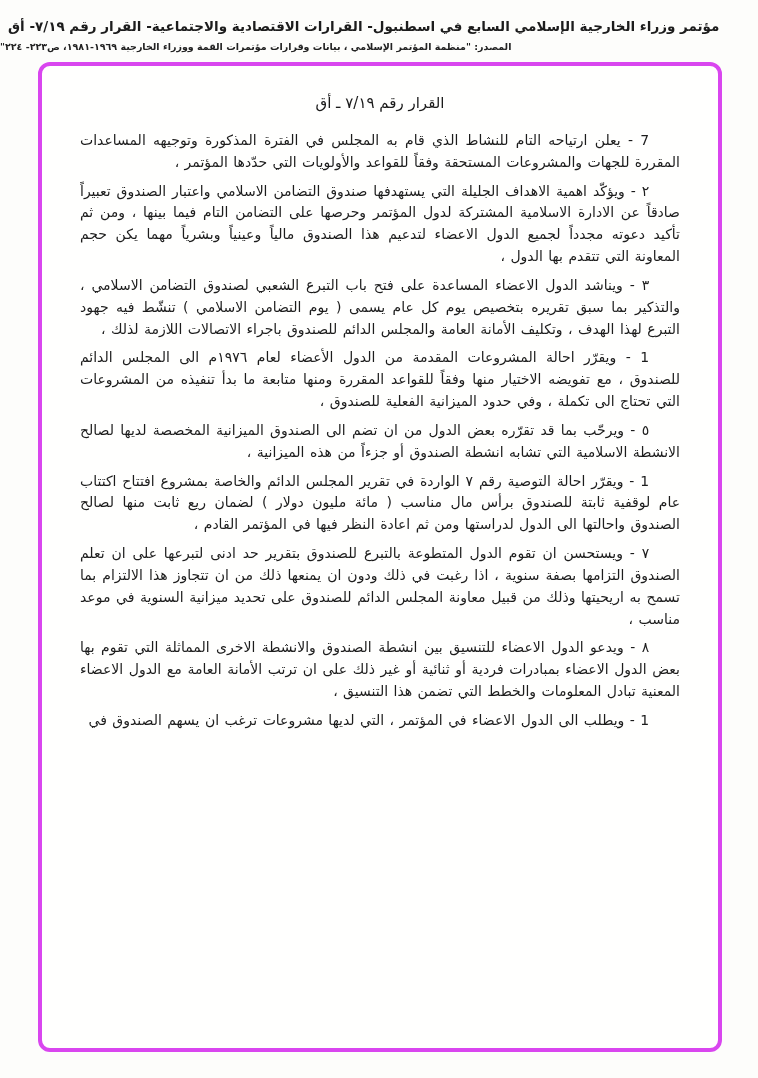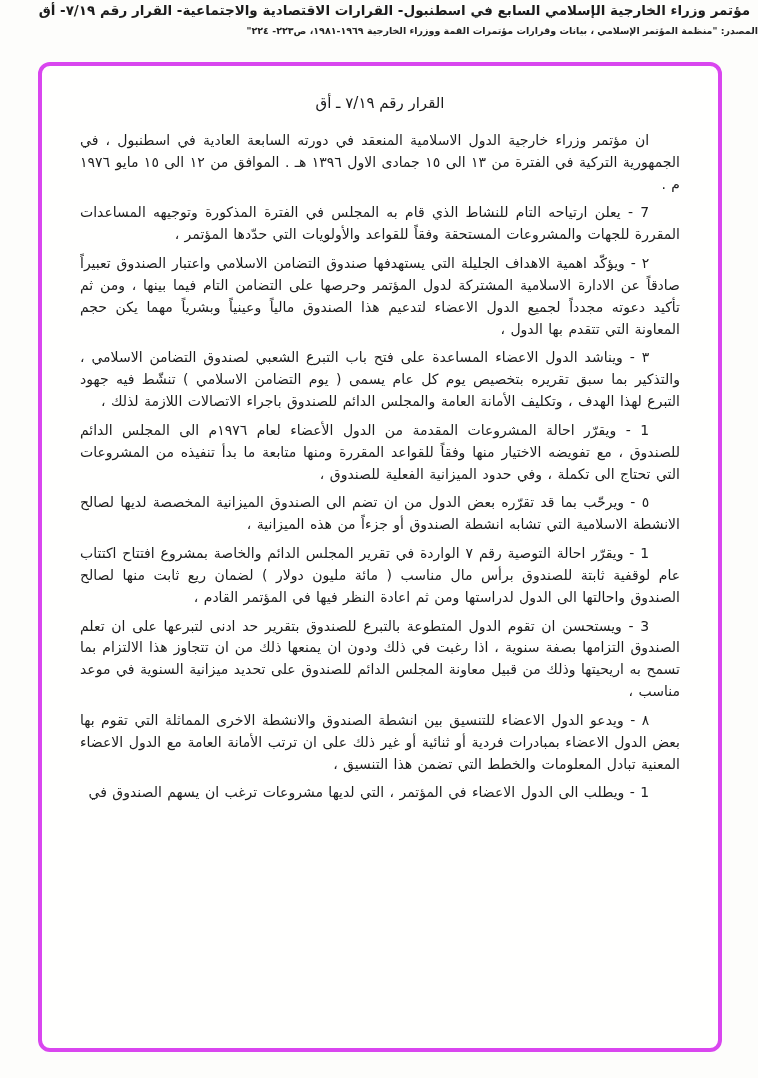--- a/index.html
+++ b/index.html
@@ -5,22 +5,22 @@
   * { margin: 0; padding: 0; box-sizing: border-box; }
   html, body { width: 758px; height: 1078px; }
   body {
     background: #fdfdfb;
     font-family: "DejaVu Sans", sans-serif;
     color: #1c1c1c;
     position: relative;
     overflow: hidden;
   }
   .header {
-    text-align: right;
-    padding-top: 2px;
+    text-align: left;
+    padding-top: 18px;
     direction: rtl;
   }
   .header-line1 {
     font-size: 13.5px;
     font-weight: bold;
     letter-spacing: 0.2px;
     padding: 0 8px;
   }
   .header-line2 {
     font-size: 9.5px;
@@ -70,24 +70,23 @@
 <body>
 
 <div class="header">
   <div class="header-line1">مؤتمر وزراء الخارجية الإسلامي السابع في اسطنبول- القرارات الاقتصادية والاجتماعية- القرار رقم ٧/١٩- أق</div>
   <div class="header-line2">المصدر: "منظمة المؤتمر الإسلامي ، بيانات وقرارات مؤتمرات القمة ووزراء الخارجية ١٩٦٩-١٩٨١، ص٢٢٣- ٢٢٤"</div>
 </div>
 
 <div class="doc-frame">
   <div class="doc-title">القرار رقم ٧/١٩ ـ أق</div>
   <div class="doc-body">
-    <p>ان مؤتمر وزراء خارجية الدول الاسلامية المنعقد في دورته السابعة العادية في اسطنبول ، في الجمهورية التركية في الفترة من ١٣ الى ١٥ جمادى الاول ١٣٩٦ هـ . الموافق من ١٢ الى ١٥ مايو ١٩٧٦ م .</p>
     <p>7 - يعلن ارتياحه التام للنشاط الذي قام به المجلس في الفترة المذكورة وتوجيهه المساعدات المقررة للجهات والمشروعات المستحقة وفقاً للقواعد والأولويات التي حدّدها المؤتمر ،</p>
     <p>٢ - ويؤكّد اهمية الاهداف الجليلة التي يستهدفها صندوق التضامن الاسلامي واعتبار الصندوق تعبيراً صادقاً عن الادارة الاسلامية المشتركة لدول المؤتمر وحرصها على التضامن التام فيما بينها ، ومن ثم تأكيد دعوته مجدداً لجميع الدول الاعضاء لتدعيم هذا الصندوق مالياً وعينياً وبشرياً مهما يكن حجم المعاونة التي تتقدم بها الدول ،</p>
     <p>٣ - ويناشد الدول الاعضاء المساعدة على فتح باب التبرع الشعبي لصندوق التضامن الاسلامي ، والتذكير بما سبق تقريره بتخصيص يوم كل عام يسمى ( يوم التضامن الاسلامي ) تنشّط فيه جهود التبرع لهذا الهدف ، وتكليف الأمانة العامة والمجلس الدائم للصندوق باجراء الاتصالات اللازمة لذلك ،</p>
     <p>1 - ويقرّر احالة المشروعات المقدمة من الدول الأعضاء لعام ١٩٧٦م الى المجلس الدائم للصندوق ، مع تفويضه الاختيار منها وفقاً للقواعد المقررة ومنها متابعة ما بدأ تنفيذه من المشروعات التي تحتاج الى تكملة ، وفي حدود الميزانية الفعلية للصندوق ،</p>
     <p>٥ - ويرحّب بما قد تقرّره بعض الدول من ان تضم الى الصندوق الميزانية المخصصة لديها لصالح الانشطة الاسلامية التي تشابه انشطة الصندوق أو جزءاً من هذه الميزانية ،</p>
     <p>1 - ويقرّر احالة التوصية رقم ٧ الواردة في تقرير المجلس الدائم والخاصة بمشروع افتتاح اكتتاب عام لوقفية ثابتة للصندوق برأس مال مناسب ( مائة مليون دولار ) لضمان ريع ثابت منها لصالح الصندوق واحالتها الى الدول لدراستها ومن ثم اعادة النظر فيها في المؤتمر القادم ،</p>
-    <p>3 - ويستحسن ان تقوم الدول المتطوعة بالتبرع للصندوق بتقرير حد ادنى لتبرعها على ان تعلم الصندوق التزامها بصفة سنوية ، اذا رغبت في ذلك ودون ان يمنعها ذلك من ان تتجاوز هذا الالتزام بما تسمح به اريحيتها وذلك من قبيل معاونة المجلس الدائم للصندوق على تحديد ميزانية السنوية في موعد مناسب ،</p>
+    <p>٧ - ويستحسن ان تقوم الدول المتطوعة بالتبرع للصندوق بتقرير حد ادنى لتبرعها على ان تعلم الصندوق التزامها بصفة سنوية ، اذا رغبت في ذلك ودون ان يمنعها ذلك من ان تتجاوز هذا الالتزام بما تسمح به اريحيتها وذلك من قبيل معاونة المجلس الدائم للصندوق على تحديد ميزانية السنوية في موعد مناسب ،</p>
     <p>٨ - ويدعو الدول الاعضاء للتنسيق بين انشطة الصندوق والانشطة الاخرى المماثلة التي تقوم بها بعض الدول الاعضاء بمبادرات فردية أو ثنائية أو غير ذلك على ان ترتب الأمانة العامة مع الدول الاعضاء المعنية تبادل المعلومات والخطط التي تضمن هذا التنسيق ،</p>
     <p>1 - ويطلب الى الدول الاعضاء في المؤتمر ، التي لديها مشروعات ترغب ان يسهم الصندوق في</p>
   </div>
 </div>
 
 </body></html>

